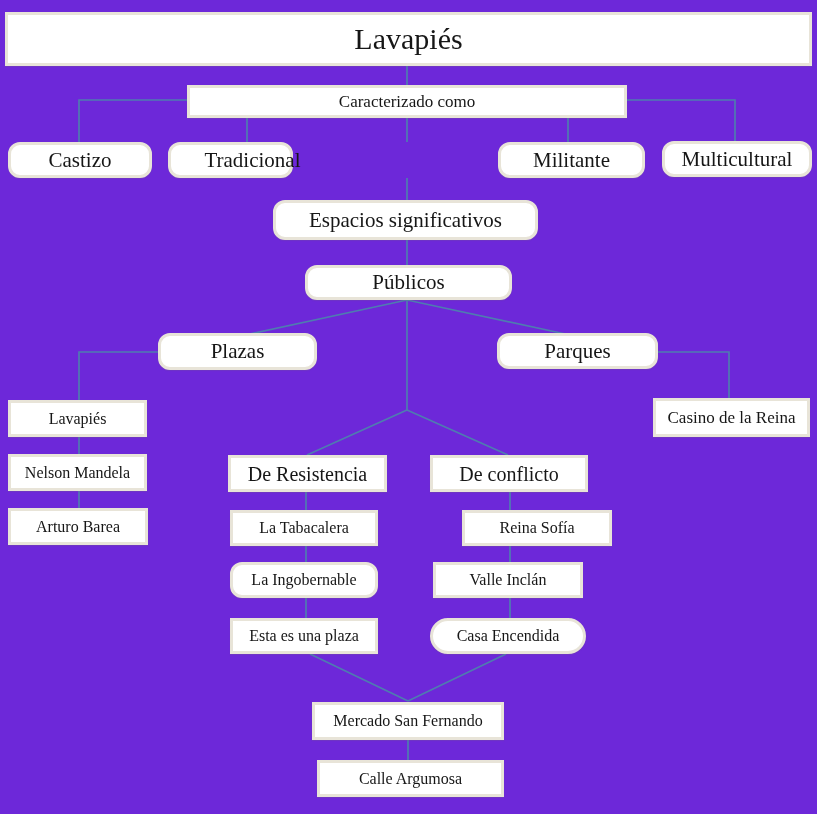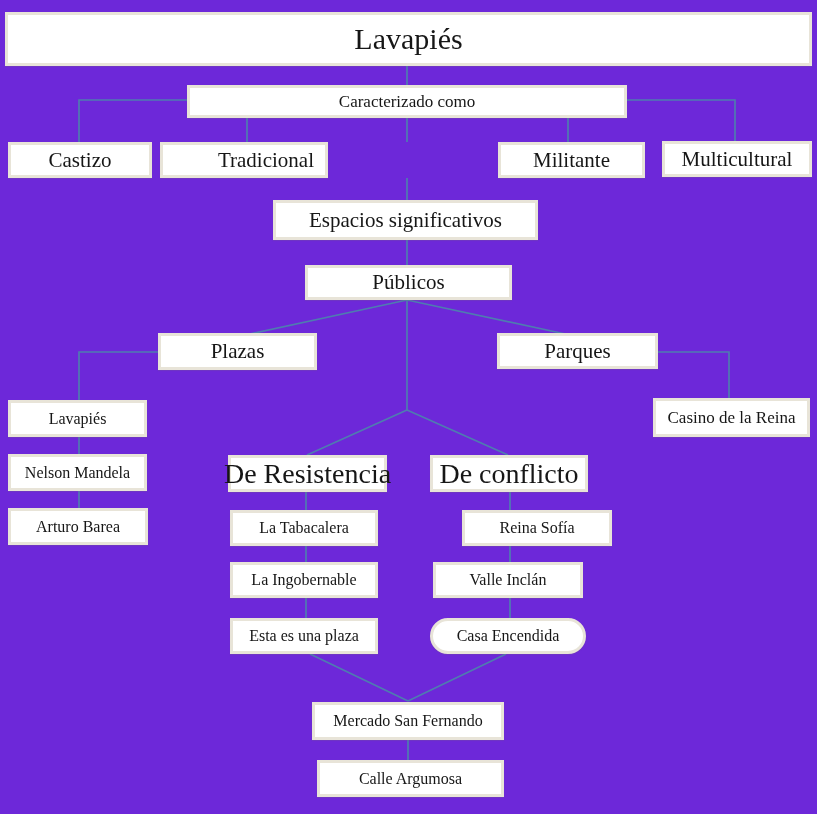--- a/index.html
+++ b/index.html
@@ -24,22 +24,22 @@
     border: 3px solid #e8e4d8;
     box-shadow: 0 1px 1px rgba(120,115,100,0.18);
     display: flex;
     align-items: center;
     justify-content: center;
     text-align: center;
     white-space: nowrap;
     line-height: 1;
   }
   .fz30 { font-size: 30px; }
-  .fz21 { font-size: 21px; }
-  .fz20 { font-size: 28px; text-align: right; }
+  .fz21 { font-size: 21px; border-radius: 12px; }
+  .fz20 { font-size: 20px; text-align: right; }
   .fz17 { font-size: 17px; }
   .fz16 { font-size: 16px; }
 </style>
 </head>
 <body>
 
 <div class="canvas">
 
   <svg class="wires" viewBox="0 0 817 814">
     <g stroke="#4f7cb0" stroke-width="1.7" fill="none">
@@ -80,41 +80,41 @@
       <line x1="506" y1="654" x2="408" y2="701"></line>
       <line x1="408" y1="740" x2="408" y2="760"></line>
     </g>
   </svg>
 
   <div class="node fz30" style="left:5px; top:12px; width:807px; height:54px;">Lavapiés</div>
 
   <div class="node fz17" style="left:187px; top:85px; width:440px; height:33px;">Caracterizado como</div>
 
   <div class="node fz21" style="left:8px; top:142px; width:144px; height:36px;">Castizo</div>
-  <div class="node fz21" style="left:160px; top:142px; width:168px; height:36px;padding-left:44px;">Tradicional</div>
+  <div class="node fz21" style="left:168px; top:142px; width:125px; height:36px;padding-left:44px;">Tradicional</div>
   <div class="node fz21" style="left:498px; top:142px; width:147px; height:36px;">Militante</div>
   <div class="node fz21" style="left:662px; top:141px; width:150px; height:36px;">Multicultural</div>
 
   <div class="node fz21" style="left:273px; top:200px; width:265px; height:40px;">Espacios significativos</div>
   <div class="node fz21" style="left:305px; top:265px; width:207px; height:35px;">Públicos</div>
 
   <div class="node fz21" style="left:158px; top:333px; width:159px; height:37px;">Plazas</div>
   <div class="node fz21" style="left:497px; top:333px; width:161px; height:36px;">Parques</div>
 
   <div class="node fz16" style="left:8px; top:400px; width:139px; height:37px;">Lavapiés</div>
   <div class="node fz16" style="left:8px; top:454px; width:139px; height:37px;">Nelson Mandela</div>
   <div class="node fz16" style="left:8px; top:508px; width:140px; height:37px;">Arturo Barea</div>
 
   <div class="node fz17" style="left:653px; top:398px; width:157px; height:39px;">Casino de la Reina</div>
 
   <div class="node fz20" style="left:228px; top:455px; width:159px; height:37px;">De Resistencia</div>
   <div class="node fz20" style="left:430px; top:455px; width:158px; height:37px;">De conflicto</div>
 
   <div class="node fz16" style="left:230px; top:510px; width:148px; height:36px;">La Tabacalera</div>
-  <div class="node fz16" style="left:230px; top:562px; width:148px; height:36px;">La Ingobernable</div>
+  <div class="node fz16" style="left:230px; top:562px; width:148px; height:36px;border-radius:12px;">La Ingobernable</div>
   <div class="node fz16" style="left:230px; top:618px; width:148px; height:36px;">Esta es una plaza</div>
 
   <div class="node fz16" style="left:433px; top:510px; width:150px; height:36px;margin-left:29px;">Reina Sofía</div>
   <div class="node fz16" style="left:433px; top:562px; width:150px; height:36px;">Valle Inclán</div>
   <div class="node fz16" style="left:430px; top:618px; width:156px; height:36px;border-radius:18px;">Casa Encendida</div>
 
   <div class="node fz16" style="left:312px; top:702px; width:192px; height:38px;">Mercado San Fernando</div>
   <div class="node fz16" style="left:317px; top:760px; width:187px; height:37px;">Calle Argumosa</div>
 
 </div>

